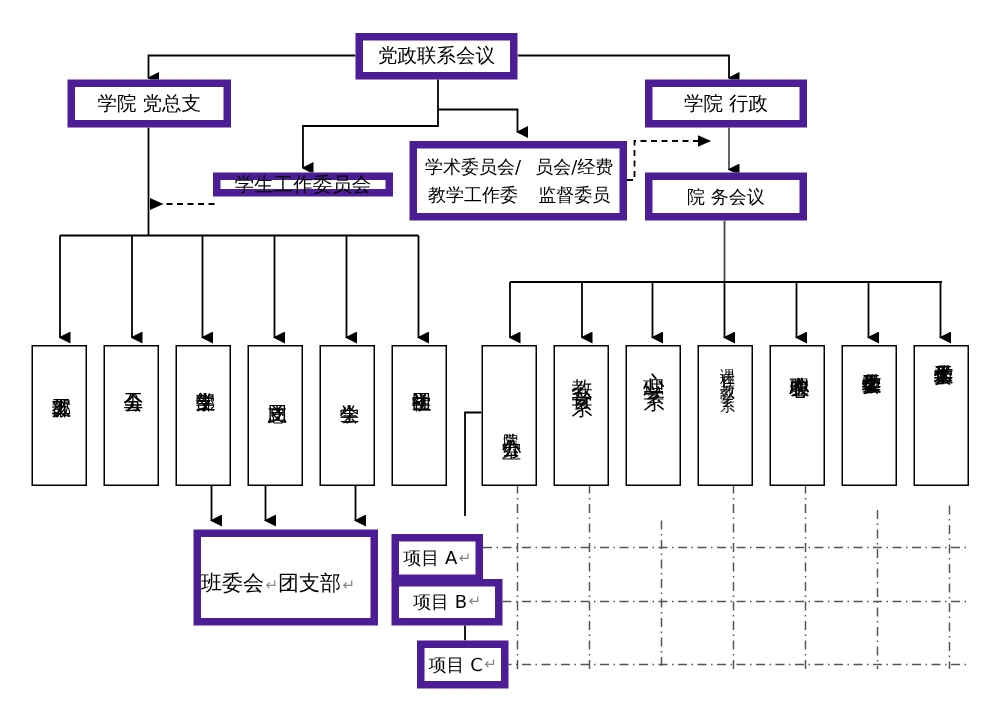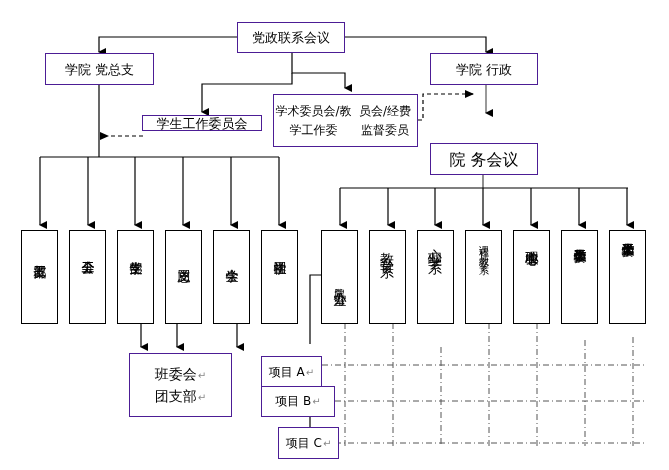--- a/index.html
+++ b/index.html
@@ -1,19 +1,19 @@
 <!DOCTYPE html>
 <html><head>
 <meta charset="utf-8">
 <style>
   html, body { margin: 0; padding: 0; background: #ffffff; }
   body { width: 669px; height: 470px; position: relative; overflow: hidden;
          font-family: "DejaVu Sans", sans-serif; color: #000; }
   #canvas { position: absolute; left: 0; top: 0; width: 669px; height: 470px; }
-  .box { position: absolute; border: 1px solid #4c1d95; background: #fff; box-sizing: border-box;
+  .box { position: absolute; border: 5px solid #4c1d95; background: #fff; box-sizing: border-box;
          display: flex; align-items: center; justify-content: center; text-align: center;
          font-size: 13px; line-height: 19px; }
   .vbox { position: absolute; border: 1px solid #000; background: #fff; box-sizing: border-box;
           display: flex; align-items: flex-start; justify-content: center; }
   .vtext { writing-mode: vertical-rl; text-orientation: upright; font-size: 13px; letter-spacing: 0px;
            line-height: 14px; margin-top: 0; }
   .vtext.big { font-size: 14px; }
   .vtext.small { font-size: 10px; }
   .ret { color: #888; font-size: 10px; margin-left: 1px; }
 </style>
@@ -99,21 +99,21 @@
 <div class="box" style="left:430px;top:53px;width:108px;height:32px;">
   <span>学院 行政</span>
 </div>
 <div class="box" style="left:142px;top:115px;width:120px;height:16px;">
   <span>学生工作委员会</span>
 </div>
 <div class="box" style="left:273px;top:94px;width:145px;height:53px;flex-direction:row;font-size:12px;align-items:center;">
   <span>学术委员会/教学工作委</span>
   <span>员会/经费监督委员</span>
 </div>
-<div class="box" style="left:430px;top:115px;width:108px;height:32px;font-size:16px;margin-top:28px;">
+<div class="box" style="left:430px;top:115px;width:108px;height:32px;font-size:12px;">
   <span>院 务会议</span>
 </div>
 
 <div class="vbox" style="left:21px;top:230px;width:37px;height:94px;">
   <span class="vtext" style="margin-top:24px">教工支部</span>
 </div>
 <div class="vbox" style="left:69px;top:230px;width:37px;height:94px;">
   <span class="vtext" style="margin-top:20px">工会分会</span>
 </div>
 <div class="vbox" style="left:117px;top:230px;width:37px;height:94px;">
@@ -145,21 +145,21 @@
 <div class="vbox" style="left:513px;top:230px;width:37px;height:94px;">
   <span class="vtext" style="margin-top:10px">心理实验中心</span>
 </div>
 <div class="vbox" style="left:561px;top:230px;width:37px;height:94px;overflow:hidden;">
   <span class="vtext" style="margin-top:8px">教学工作委员会</span>
 </div>
 <div class="vbox" style="left:609px;top:230px;width:37px;height:94px;">
   <span class="vtext" style="margin-top:2px">学术工作委员会</span>
 </div>
 
-<div class="box" style="left:129px;top:353px;width:103px;height:64px;flex-direction:column;justify-content:flex-start;padding-top:10px;font-size:14px;line-height:20px;">
+<div class="box" style="left:129px;top:353px;width:123px;height:64px;justify-content:flex-start;padding-top:10px;font-size:14px;line-height:20px;">
   <span><span>班委会</span><span class="ret">↵</span></span>
   <span><span>团支部</span><span class="ret">↵</span></span>
 </div>
 
 <div class="box" style="left:261px;top:356px;width:61px;height:32px;font-size:12px;">
   <span>项目 A</span>
     <span class="ret">↵</span>
 </div>
 <div class="box" style="left:261px;top:386px;width:74px;height:31px;font-size:12px;">
   <span>项目 B</span>

